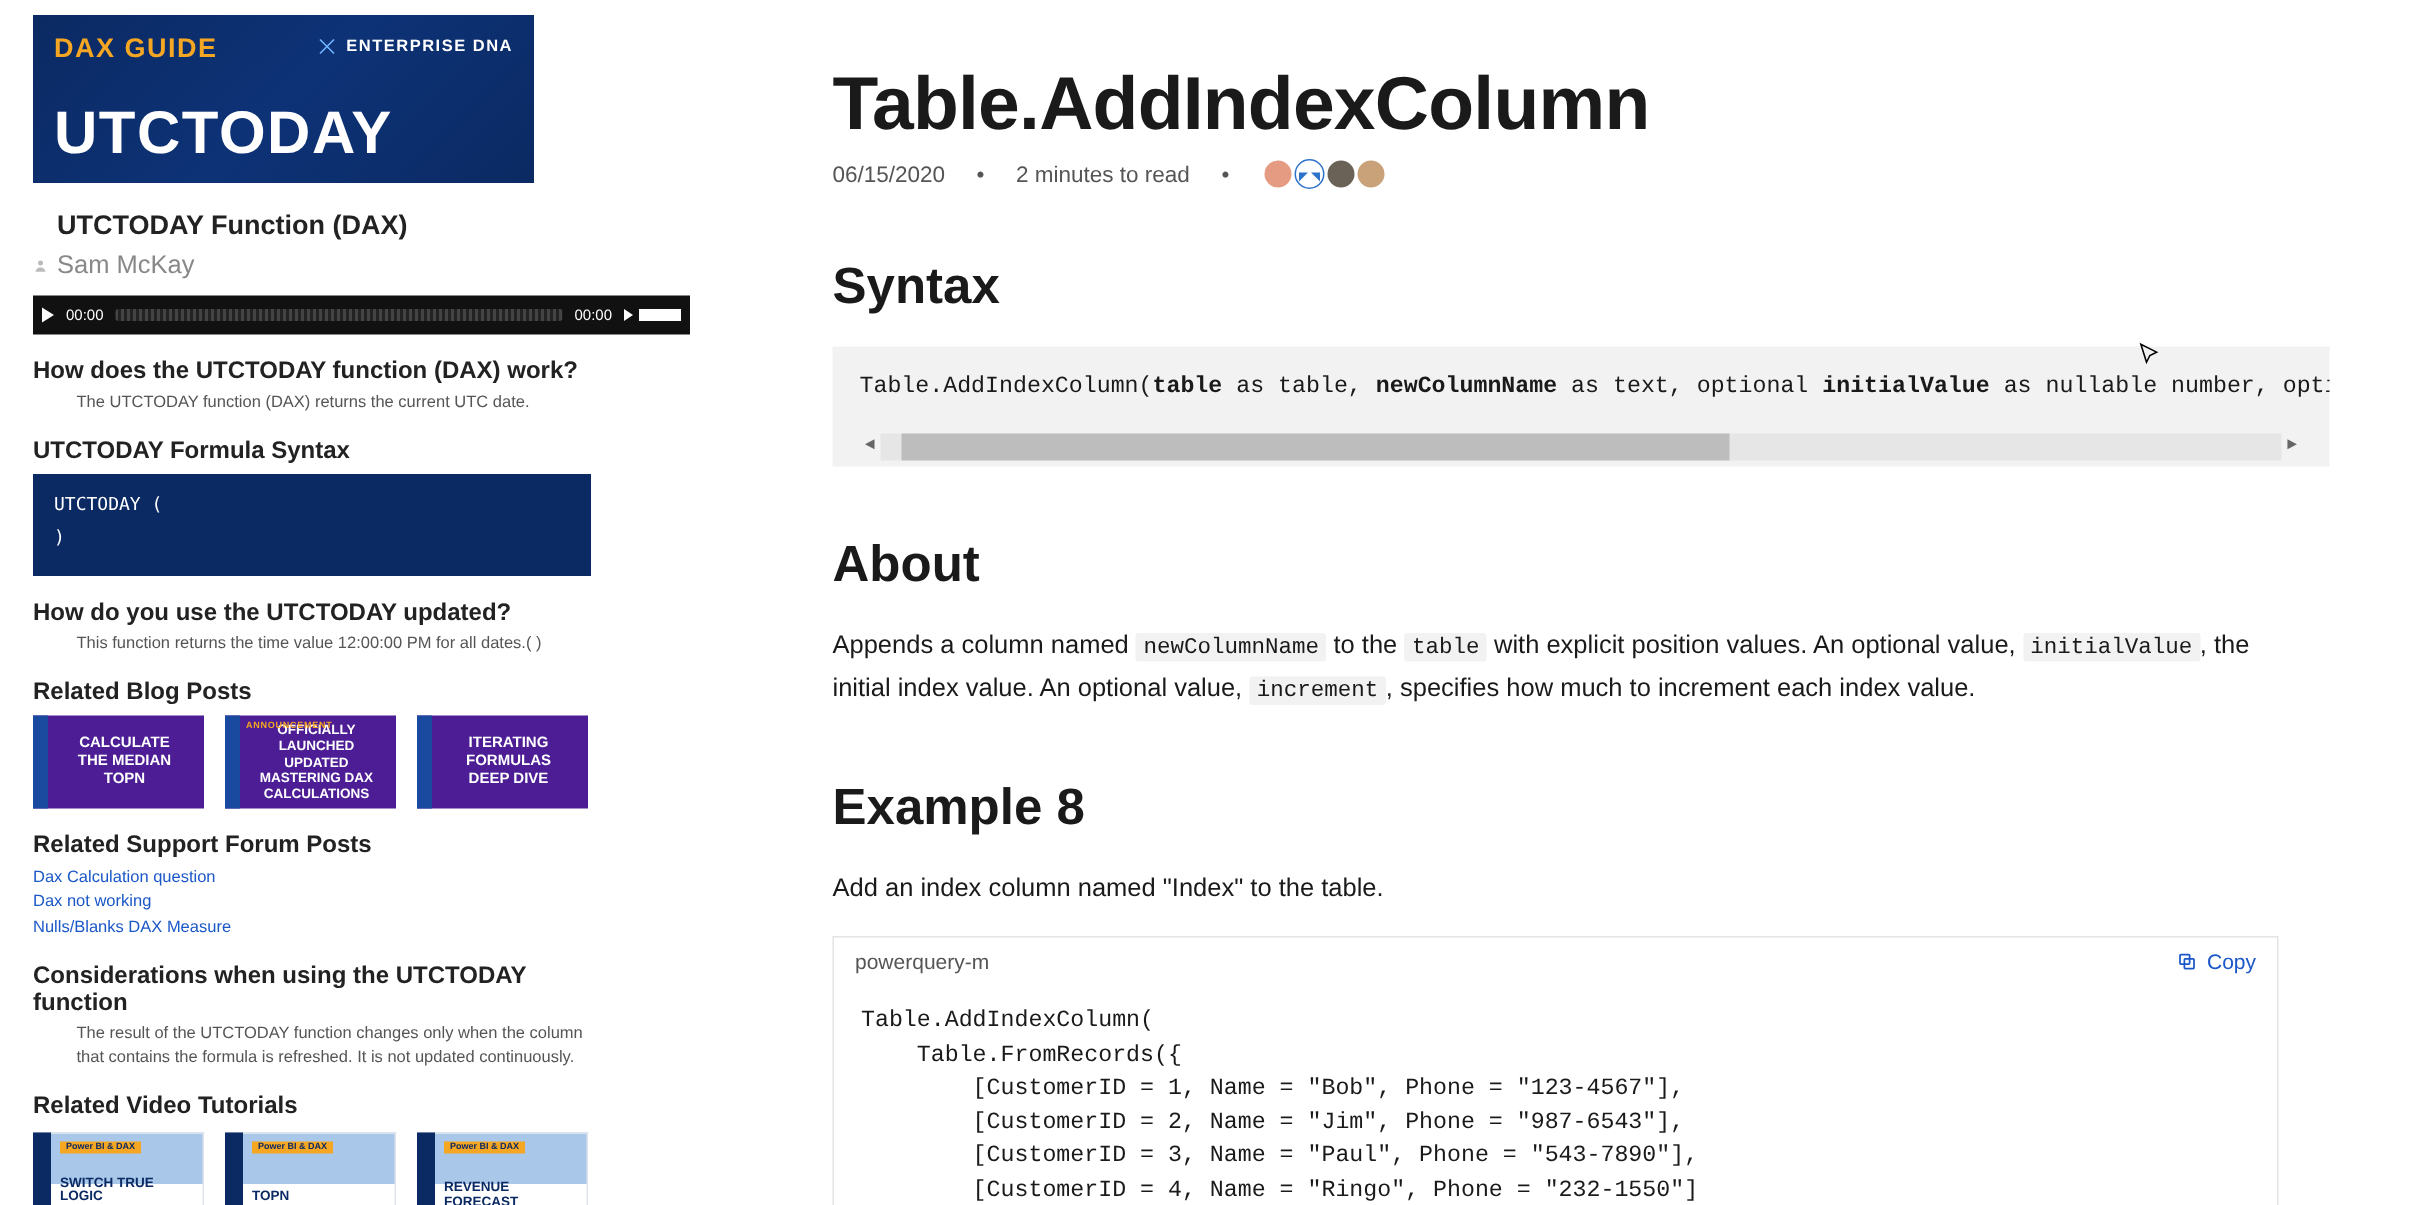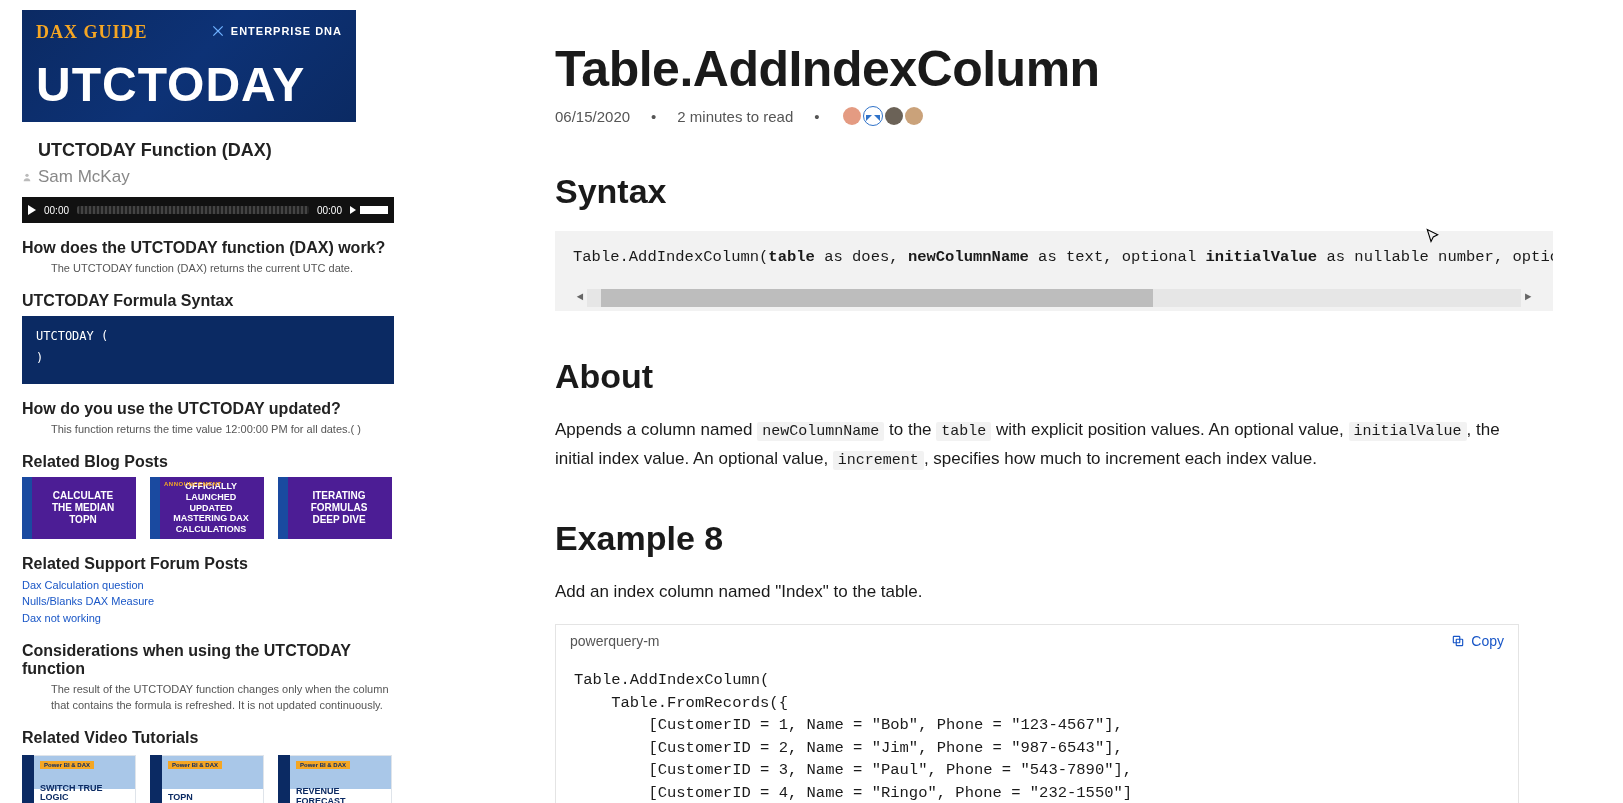--- a/index.html
+++ b/index.html
@@ -29,39 +29,38 @@
     background: linear-gradient(135deg,#0b2a63 0%,#0d3276 50%,#0b2a63 100%);
     position: relative;
     color: #fff;
     overflow: hidden;
   }
   .banner .dax-guide {
     position: absolute; top:12px; left:14px;
     font-weight: 800; letter-spacing: 1px;
     color:#f5a623;
     font-size:18px;
-    font-family:Liberation Serif, serif;
   }
   .banner .ent-dna {
     position: absolute; top:14px; right:14px;
     font-weight:700; letter-spacing:1px;
     color:#fff; font-size:11px;
     display:flex; align-items:center; gap:6px;
   }
   .banner .ent-dna svg { width:14px; height:14px; }
   .banner .big-word {
     position:absolute; left:14px; bottom:10px;
-    font-size:48px; font-weight:800; letter-spacing:1px;
+    font-size:40px; font-weight:800; letter-spacing:1px;
     color:#fff;
   }
   .sb-h1 { font-size:18px; font-weight:700; margin:18px 16px 6px; }
   .author { font-size:17px; color:#888; display:flex; align-items:center; gap:6px; }
   .author .user-ico { width:10px;height:10px; display:inline-block; }
   .audio-bar {
-    width:372px; height:26px; background:#111; margin-top:10px;
+    width:438px; height:26px; background:#111; margin-top:10px;
     display:flex; align-items:center; color:#fff; font-size:10px;
     padding:0 6px; box-sizing:border-box; gap:8px;
   }
   .audio-bar .play { width:0;height:0;border-top:5px solid transparent;border-bottom:5px solid transparent;border-left:8px solid #fff; }
   .audio-bar .track { flex:1; height:8px; background: repeating-linear-gradient(90deg,#444 0,#444 2px,#222 2px,#222 4px); border-radius:2px;}
   .audio-bar .vol { display:flex; align-items:center; gap:4px;}
   .audio-bar .vol .spk { width:0;height:0;border-top:4px solid transparent;border-bottom:4px solid transparent;border-left:6px solid #fff;}
   .audio-bar .vol .level { width:28px;height:8px;background:#fff;}
   .sb-h2 { font-size:16px; font-weight:700; margin:16px 0 4px; }
   .sb-small { font-size:11px; color:#555; line-height:1.4;margin-left:29px; }
@@ -217,22 +216,22 @@
         <span class="txt">
           <span>ITERATING</span><br>
           <span>FORMULAS</span><br>
           <span>DEEP DIVE</span>
         </span>
       </div>
     </div>
 
     <div class="sb-h2">Related Support Forum Posts</div>
     <a class="forum-link" href="#">Dax Calculation question</a>
+    <a class="forum-link" href="#">Dax not working</a>
     <a class="forum-link" href="#">Nulls/Blanks DAX Measure</a>
-    <a class="forum-link" href="#">Dax not working</a>
 
     <div class="sb-h2">Considerations when using the UTCTODAY function</div>
     <div class="sb-small" style="max-width:372px;">The result of the UTCTODAY function changes only when the column that contains the formula is refreshed. It is not updated continuously.</div>
 
     <div class="sb-h2">Related Video Tutorials</div>
     <div class="vid-row">
       <div class="vid">
         <span class="edge"></span>
         <span class="pill">Power BI &amp; DAX</span>
         <span class="cap">
@@ -272,21 +271,21 @@
         <span class="av av1"></span>
         <span class="av av2"></span>
         <span class="av av3"></span>
         <span class="av av4"></span>
       </span>
     </div>
 
     <h2 class="h2">Syntax</h2>
     <div class="syntax-block" style="width:962px;">
       <div class="line">
-        <span>Table.AddIndexColumn(</span><span class="kw">table</span><span> as does, </span><span class="kw">newColumnName</span><span> as text, optional </span><span class="kw">initialValue</span><span> as nullable number, optional </span>
+        <span>Table.AddIndexColumn(</span><span class="kw">table</span><span> as table, </span><span class="kw">newColumnName</span><span> as text, optional </span><span class="kw">initialValue</span><span> as nullable number, optional </span>
       </div>
       <div class="scroll-row">
         <span class="arrow">◄</span>
         <span class="rail">
           <span class="thumb-h"></span>
         </span>
         <span class="arrow">►</span>
       </div>
     </div>
 

